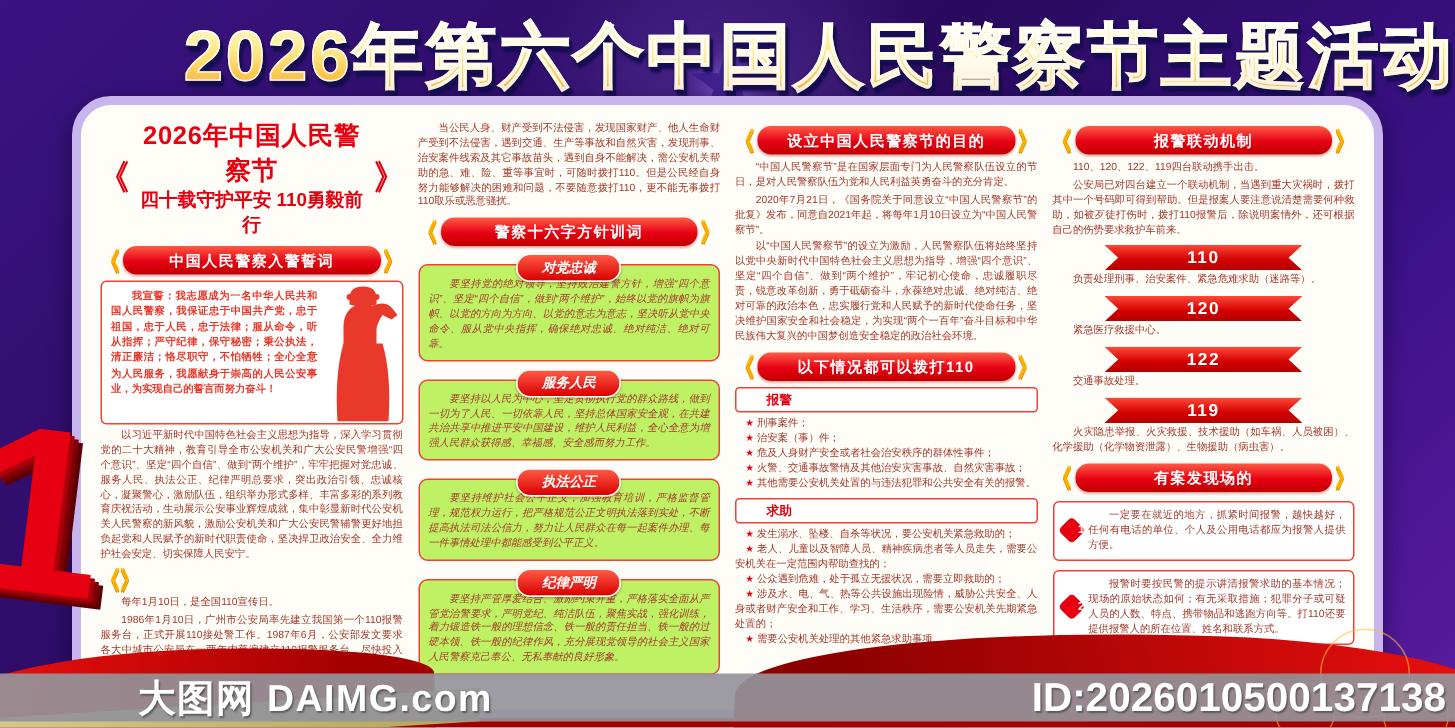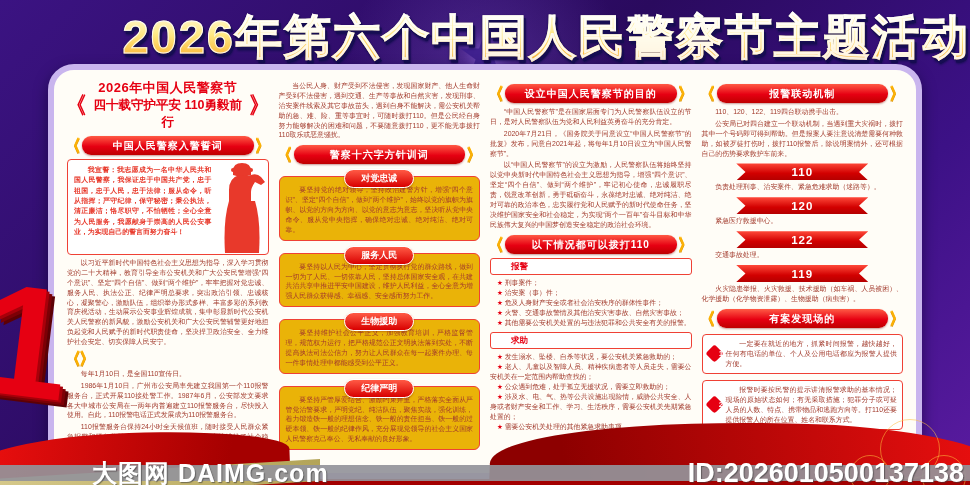--- a/index.html
+++ b/index.html
@@ -37,35 +37,35 @@
                   transform:scaleY(1.25); text-shadow:0 1px 0 #d98e00; }
   .banner .bar { flex:1; margin:0 2px; background:linear-gradient(180deg,#ff5a45,#e60012 55%,#bf0000);
                  color:#fff; font-weight:bold; font-size:10px; letter-spacing:1px;
                  text-align:center; padding:3px 0 2px; border-radius:9px;
                  box-shadow:0 1px 2px rgba(120,0,0,.4); }
 
   
   .slogan { display:flex; align-items:center; justify-content:center; color:#e60012; }
   .slogan .deco { font-size:19px; font-weight:900; line-height:1; transform:scaleY(1.2); }
   .slogan-lines { text-align:center; margin:0 3px; }
-  .slogan-l1 { font-size:13px; font-weight:900; letter-spacing:.5px; }
+  .slogan-l1 { font-size:17px; font-weight:900; letter-spacing:.5px; }
   .slogan-l2 { font-size:12.5px; font-weight:900; }
 
   .oath-box { position:relative; border:1.5px solid #ef4135; border-radius:4px;
               padding:5px 6px; margin:2px 0 3px; min-height:96px; background:#fff; }
   .oath-text { color:#e8392b; font-weight:bold; font-size:6.9px; line-height:1.5;
                text-align:justify; text-indent:2em; margin-right:50px; }
   .silhouette { position:absolute; right:1px; bottom:1px; width:52px; height:92px; }
 
   .para { color:#a23a2c; font-size:6.9px; line-height:1.43; text-align:justify;
           text-indent:2em; margin:2px 0; }
 
   
-  .motto { position:relative; border:1.2px solid #ef4135; background:#eab308;
-           border-radius:6px; margin-top:12px; padding:8px 6px 5px; }
+  .motto { position:relative; border:1.2px solid #ef4135; background:#bef264;
+           border-radius:6px; margin-top:12px; padding:8px 6px 5px;font-style:italic; }
   .motto-pill { position:absolute; top:-8px; left:50%; transform:translateX(-50%);
                 background:linear-gradient(180deg,#ff5a45,#d80000); color:#fff; font-weight:bold;
                 font-size:9px; padding:2px 16px; border-radius:10px; white-space:nowrap;
                 border:1px solid #fff; box-shadow:0 1px 2px rgba(120,0,0,.35); }
   .motto .para { margin:0; }
 
   
   .group-label { display:flex; align-items:flex-start; border:1.2px solid #ef4135;
                  border-radius:3px; overflow:hidden; margin:4px 0 3px; background:#fff; }
   .group-label .sq { width:14px; background:#e60012; }
@@ -98,21 +98,21 @@
   .silk-right { position:absolute; right:-40px; bottom:-22px; width:520px; height:85px; z-index:6;
                 background:linear-gradient(260deg,#ef1010,#8d0000 85%);
                 border-radius:100% 60% 0 0 / 95% 80% 0 0; transform:rotate(2deg); }
   .flower { position:absolute; border:1px solid rgba(255,190,60,.55); border-radius:50%; z-index:8; }
   .f1 { right:30px; bottom:6px; width:60px; height:60px; }
   .f2 { right:80px; bottom:-10px; width:40px; height:40px; }
   .f3 { right:4px; bottom:-14px; width:44px; height:44px; }
   .silk-base { position:absolute; left:0; right:0; bottom:0; height:6px; background:#a30000; z-index:6; }
 
   
-  .wm { position:absolute; left:0; right:0; bottom:4px; height:16px; z-index:20;
+  .wm { position:absolute; left:0; right:0; bottom:4px; height:32px; z-index:20;
         background:rgba(148,148,154,.92);
         display:flex; align-items:center; justify-content:space-between; padding:0 6px 0 92px;margin-top:28px; }
   .wm-site { color:#fff; font-weight:bold; font-size:25px; letter-spacing:1px;
              text-shadow:1px 1px 1px rgba(60,60,60,.6); }
   .wm-id { color:#fff; font-weight:bold; font-size:27px; text-shadow:1px 1px 1px rgba(60,60,60,.6); }
 </style>
 </head>
 <body>
 
 <div class="canvas">
@@ -182,21 +182,21 @@
 
         <div class="motto">
           <div class="motto-pill">对党忠诚</div>
           <p class="para">要坚持党的绝对领导，坚持政治建警方针，增强“四个意识”、坚定“四个自信”，做到“两个维护”，始终以党的旗帜为旗帜、以党的方向为方向、以党的意志为意志，坚决听从党中央命令、服从党中央指挥，确保绝对忠诚、绝对纯洁、绝对可靠。</p>
         </div>
         <div class="motto">
           <div class="motto-pill">服务人民</div>
           <p class="para">要坚持以人民为中心，坚定贯彻执行党的群众路线，做到一切为了人民、一切依靠人民，坚持总体国家安全观，在共建共治共享中推进平安中国建设，维护人民利益，全心全意为增强人民群众获得感、幸福感、安全感而努力工作。</p>
         </div>
         <div class="motto">
-          <div class="motto-pill">生物援助</div>
+          <div class="motto-pill">执法公正</div>
           <p class="para">要坚持维护社会公平正义，加强教育培训，严格监督管理，规范权力运行，把严格规范公正文明执法落到实处，不断提高执法司法公信力，努力让人民群众在每一起案件办理、每一件事情处理中都能感受到公平正义。</p>
         </div>
         <div class="motto">
           <div class="motto-pill">纪律严明</div>
           <p class="para">要坚持严管厚爱结合、激励约束并重，严格落实全面从严管党治警要求，严明党纪、纯洁队伍，聚焦实战，强化训练，着力锻造铁一般的理想信念、铁一般的责任担当、铁一般的过硬本领、铁一般的纪律作风，充分展现党领导的社会主义国家人民警察克己奉公、无私奉献的良好形象。</p>
         </div>
       </div>
 
       <div class="col">
         <div class="banner">

